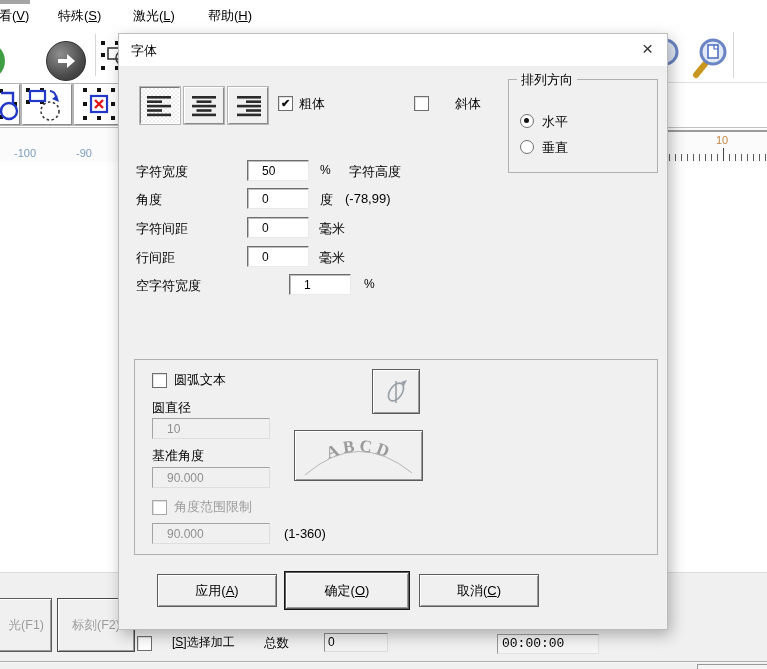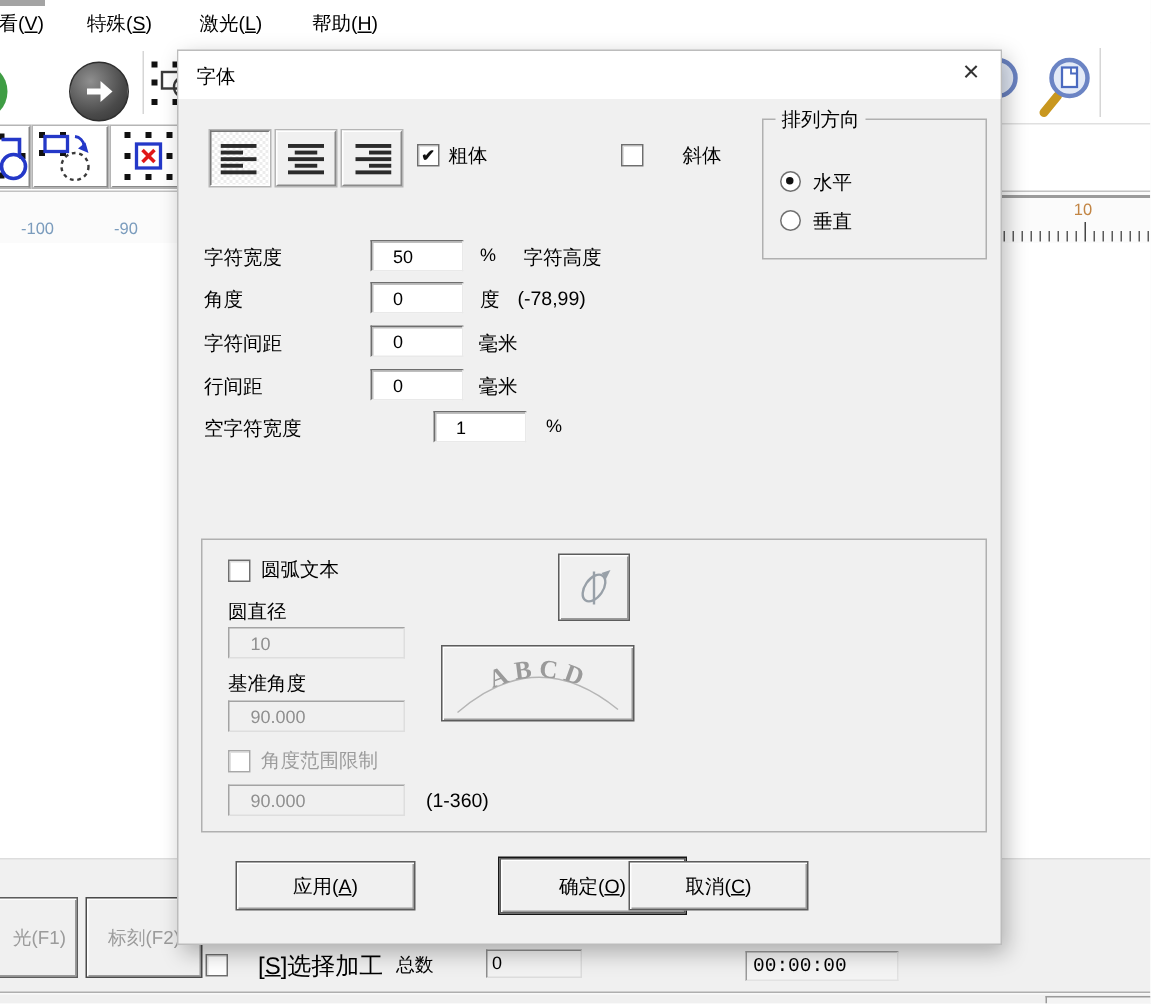--- a/index.html
+++ b/index.html
@@ -200,21 +200,21 @@
         </div>
     </div>
   </div>
 
   <div class="abs" style="left:0;top:162px;width:767px;height:410px;background:#fff;"></div>
 
   <div class="abs" style="left:0;top:572px;width:767px;height:97px;background:#f0f0f0;border-top:1px solid #dddddd;">
     <div class="btn graytext" style="left:-30px;top:25px;width:82px;height:54px;justify-content:flex-end;padding-right:7px;font-size:12.5px;">光(F1)</div>
     <div class="btn graytext" style="left:57px;top:25px;width:78px;height:54px;border-color:#4a4a4a;font-size:12.5px;">标刻(F2)</div>
     <span class="chk" style="left:137px;top:63px;"></span>
-    <span class="lbl" style="left:161px;top:61px;font-size:16px;padding-left:11px;"><span>[</span><span class="u">S</span><span>]选择加工</span></span>
+    <span class="lbl" style="left:161px;top:61px;font-size:12px;padding-left:11px;"><span>[</span><span class="u">S</span><span>]选择加工</span></span>
     <span class="lbl" style="left:264px;top:62px;font-size:12.5px;">总数</span>
     <div class="abs" style="left:324px;top:60px;width:64px;height:19px;background:#f2f2f2;border:1px solid;border-color:#8e8e8e #dcdcdc #dcdcdc #8e8e8e;
                 font-size:12px;padding:1px 3px;box-sizing:border-box;">0</div>
     <div class="abs" style="left:497px;top:61px;width:102px;height:20px;background:#f4f4f4;border:1px solid;border-color:#9a9a9a #e2e2e2 #e2e2e2 #9a9a9a;
                 font:13px 'Liberation Mono',monospace;padding:1px 4px;box-sizing:border-box;">00:00:00</div>
     <div class="abs" style="left:0;top:88px;width:767px;height:1px;background:#aeaeae;"></div>
     <div class="abs" style="left:0;top:89px;width:767px;height:1px;background:#f9f9f9;"></div>
     <div class="abs" style="left:697px;top:91px;width:70px;height:6px;background:#f4f4f4;border-top:1px solid #9a9a9a;border-left:1px solid #9a9a9a;"></div>
   </div>
 
@@ -321,21 +321,21 @@
           </text>
         </svg>
       </div>
     </div>
 
     <div class="btn" style="left:38px;top:540px;width:120px;height:33px;">
         <span>应用(</span>
         <span class="u">A</span>
         <span>)</span>
       </div>
-    <div class="btn default" style="left:166px;top:538px;width:124px;height:37px;margin-left:48px;">
+    <div class="btn default" style="left:166px;top:538px;width:124px;height:37px;">
         <span>确定(</span>
         <span class="u">O</span>
         <span>)</span>
       </div>
     <div class="btn" style="left:300px;top:540px;width:120px;height:33px;">
         <span>取消(</span>
         <span class="u">C</span>
         <span>)</span>
       </div>
   </div>

